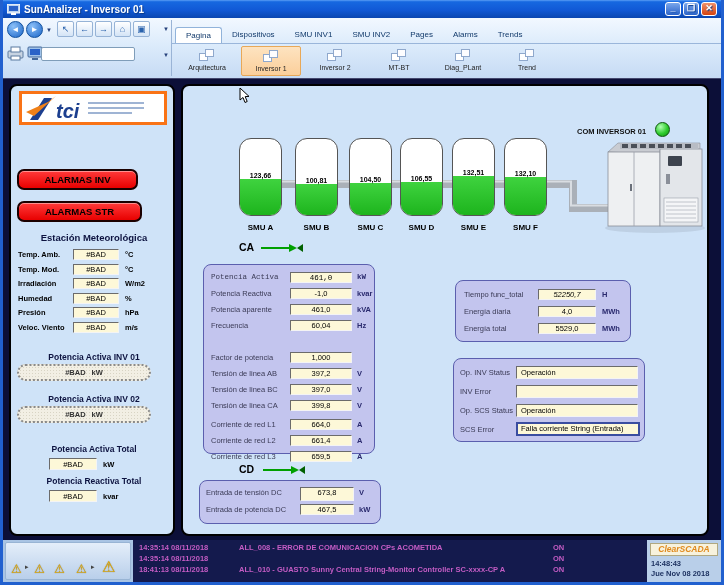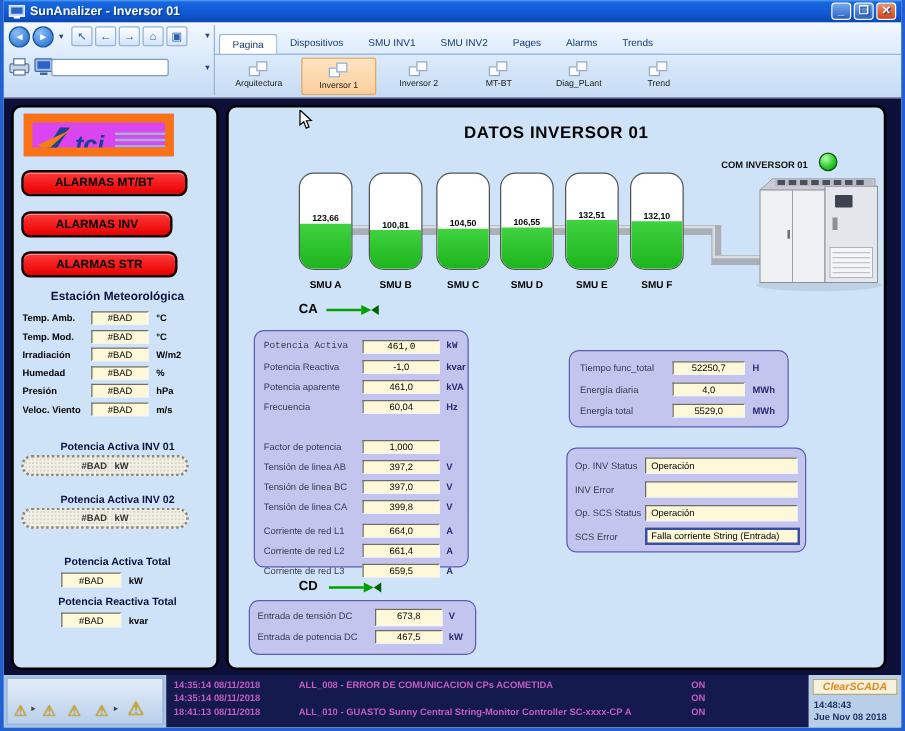--- a/index.html
+++ b/index.html
@@ -44,21 +44,21 @@
   .pgicon i { position:absolute; left:0; top:4px; width:9px; height:8px; background:#fff; border:1px solid #8fa8cc; }
   .pgicon em { position:absolute; left:6px; top:0; width:9px; height:8px; background:#fdfdff; border:1px solid #8fa8cc; }
 
   
   .content { position:absolute; left:0; top:79px; width:718px; height:461px; background:#0c0f38; }
   .panel { position:absolute; background:#cfe3f8; border:2px solid #000; border-radius:8px; }
   .side-panel { left:6px; top:5px; width:166px; height:452px; }
   .main-panel { left:178px; top:5px; width:528px; height:452px; }
 
   
-  .logo { position:absolute; left:8px; top:5px; width:120px; height:34px; background:#d946ef; border:7px solid #f97316; overflow:hidden; }
+  .logo { position:absolute; left:8px; top:5px; width:148px; height:34px; background:#ffffff; border:3px solid #f97316; overflow:hidden; }
   .alarmbtn { position:absolute; left:6px; height:21px; background:linear-gradient(180deg,#ff3a3a,#e80000);
     border:2px solid #1a0000; border-radius:7px; color:#000; font-weight:bold; font-size:9.5px;
     display:flex; align-items:center; justify-content:center; box-shadow:inset 0 1px 0 #ff9090; }
   .sb-head { position:absolute; left:0; width:166px; text-align:center; font-weight:bold; color:#0d1340; }
   .metrow { position:absolute; left:0; width:166px; height:13px; }
   .metlbl { position:absolute; left:7px; top:1px; font-size:7.5px; font-weight:bold; color:#000; }
   .metunit { position:absolute; left:114px; top:1px; font-size:7.5px; font-weight:bold; color:#000; }
   .field { position:absolute; background:#fdf8d8; border:1px solid; border-color:#6b6b6b #f4f4f4 #f4f4f4 #6b6b6b;
     font-size:7.5px; text-align:center; color:#000; line-height:10px; overflow:hidden; white-space:nowrap; }
   .trendpill { position:absolute; left:6px; width:134px; height:17px; background:#f2efe4;
@@ -212,23 +212,20 @@
         <svg width="146" height="32" viewBox="0 0 146 32">
           <polygon points="8,26 22,4 30,4 16,26" fill="#1c3f8f"></polygon>
           <polygon points="4,18 26,8 34,2 12,22" fill="#f08018"></polygon>
           <text x="34" y="24" font-size="20" font-weight="bold" font-style="italic" fill="#1c3f8f" font-family="Liberation Sans, sans-serif">tci</text>
           <rect x="66" y="8" width="56" height="2" fill="#9fb4d4"></rect>
           <rect x="66" y="13" width="56" height="2" fill="#9fb4d4"></rect>
           <rect x="66" y="18" width="44" height="2" fill="#9fb4d4"></rect>
         </svg>
       </div>
 
-      <div class="alarmbtn" style="top:50px; width:133px;">
-        <span>ALARMAS MT/BT</span>
-      </div>
       <div class="alarmbtn" style="top:83px; width:121px;">
         <span>ALARMAS INV</span>
       </div>
       <div class="alarmbtn" style="top:115px; width:125px;">
         <span>ALARMAS STR</span>
       </div>
 
       <div class="sb-head" style="top:146px; font-size:9.5px;">Estación Meteorológica</div>
 
       <div class="metrow" style="top:163px;">
@@ -282,21 +279,20 @@
       <span class="field" style="left:38px; top:404px; width:48px; height:12px; line-height:11px;">#BAD</span>
       <span style="position:absolute; left:92px; top:406px; font-size:7.5px; font-weight:bold; color:#000;">kvar</span>
     </div>
 
     <div class="panel main-panel">
 
       <svg class="cursor" width="12" height="16" viewBox="0 0 12 16">
         <polygon points="1,0 1,12 4,9.5 6,14.5 8.2,13.5 6.2,8.6 10,8.4" fill="#fff" stroke="#000" stroke-width="1"></polygon>
       </svg>
 
-      <div class="main-title">DATOS INVERSOR 01</div>
 
       <span class="comlbl">COM INVERSOR 01</span>
       <div class="led"></div>
 
       <svg style="position:absolute; left:0; top:0; z-index:0;" width="528" height="200">
         <polyline points="62,98 390,98 390,122 428,122" fill="none" stroke="#aab0b8" stroke-width="8"></polyline>
         <polyline points="62,95.5 388,95.5 388,119.5 428,119.5" fill="none" stroke="#d9dde2" stroke-width="2"></polyline>
       </svg>
 
       <svg style="position:absolute; left:419px; top:50px; z-index:1;" width="106" height="98" viewBox="0 0 106 98">
@@ -434,21 +430,21 @@
         <div class="trow" style="height:16px;">
           <span class="tlabel" style="left:7px; top:2px;">Corriente de red L3</span>
           <span class="field" style="left:86px; top:1px; width:62px; height:11px;">659,5</span>
           <span class="tunit" style="left:153px; top:2px;">A</span>
         </div>
       </div>
 
       <div class="dtable" style="left:272px; top:194px; width:176px; height:62px; padding-top:7px;">
         <div class="trow" style="height:17px;">
           <span class="tlabel" style="left:8px; top:2px;">Tiempo func_total</span>
-          <span class="field" style="left:82px; top:1px; width:58px; height:11px;">52250,7</span>
+          <span class="field" style="left:82px; top:1px; width:58px; height:11px;font-style:italic;">52250,7</span>
           <span class="tunit" style="left:146px; top:2px;">H</span>
         </div>
         <div class="trow" style="height:17px;">
           <span class="tlabel" style="left:8px; top:2px;">Energía diaria</span>
           <span class="field" style="left:82px; top:1px; width:58px; height:11px;">4,0</span>
           <span class="tunit" style="left:146px; top:2px;">MWh</span>
         </div>
         <div class="trow" style="height:17px;">
           <span class="tlabel" style="left:8px; top:2px;">Energía total</span>
           <span class="field" style="left:82px; top:1px; width:58px; height:11px;">5529,0</span>

